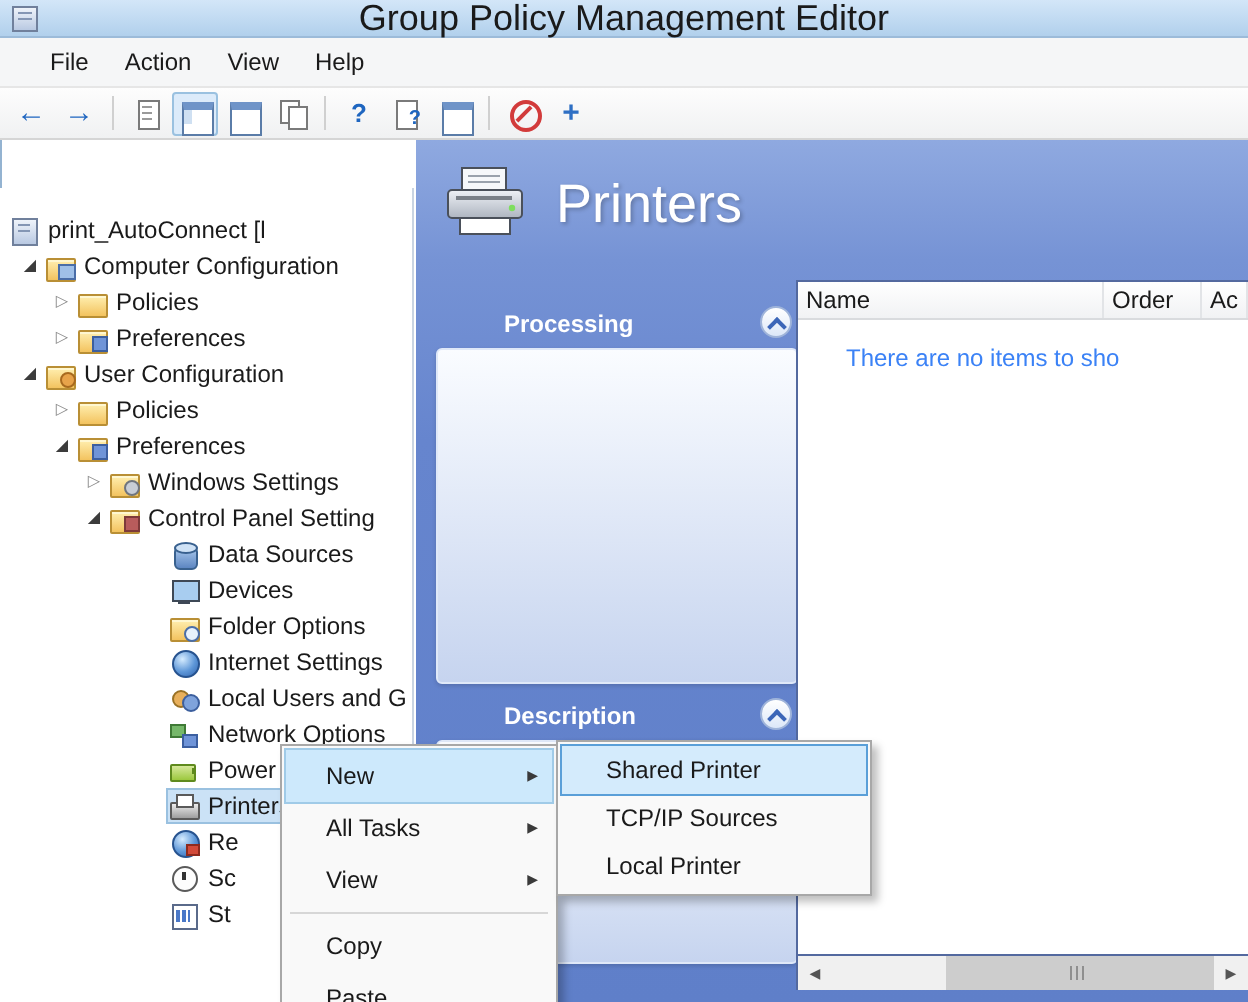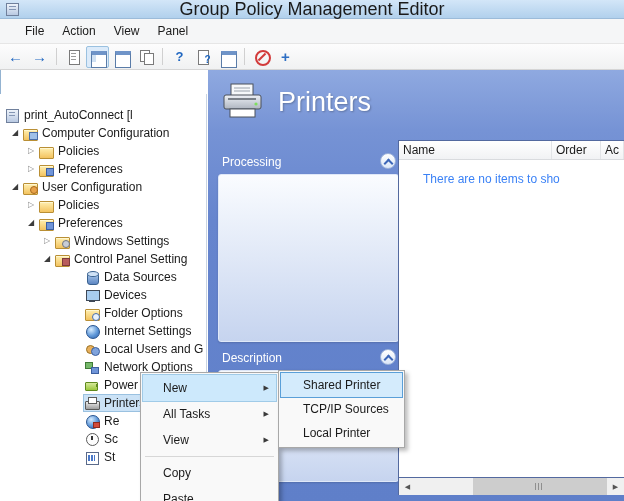--- a/index.html
+++ b/index.html
@@ -142,21 +142,21 @@
 
   
   .content { position:absolute; left:208px; right:0; top:0; bottom:0;
     background:linear-gradient(180deg,#8fa9e0 0px,#7693d5 60px,#6685ce 150px,#5f7fc9 100%); }
   .page-head { position:absolute; top:12px; left:12px; display:flex; align-items:center; color:#fff; }
   .page-title { font-size:27px; margin-left:12px; text-shadow:1px 1px 2px rgba(0,0,0,0.25); }
 
   .panel { position:absolute; left:10px; width:181px; }
   #panel-processing { top:82px; } #panel-description { top:278px; }
   .phead { height:20px; position:relative; display:flex; align-items:center; padding-left:4px;
-    color:#fff; font-weight:normal; }
+    color:#fff; font-weight:bold;margin-left:30px; }
   .chev-btn { position:absolute; right:3px; top:1px; width:16px; height:16px; border-radius:50%;
     background:linear-gradient(#ffffff,#dce7f8); border:1px solid #9fb4da; }
   .chev-btn::after { content:""; position:absolute; left:4px; top:6px; width:5px; height:5px;
     border-left:2px solid #3c66b8; border-top:2px solid #3c66b8; transform:rotate(45deg); }
   .pbody { margin-top:2px; border-radius:3px; border:1px solid #dfe8f8;
     background:linear-gradient(#fafcff,#c6d4ef); box-shadow:0 1px 2px rgba(0,0,0,0.15); }
   #panel-processing .pbody { height:168px; }
   #panel-description .pbody { height:112px; }
 
   .listview { position:absolute; left:190px; right:0; top:70px; height:338px; background:#fff;
@@ -178,38 +178,38 @@
     background:repeating-linear-gradient(90deg,#8f8f8f 0 1px, transparent 1px 3px); }
 
   
   .cmenu { position:absolute; left:140px; top:372px; width:139px; height:150px; background:#f9f9f9;
     border:1px solid #a8a8a8; box-shadow:3px 3px 4px rgba(0,0,0,0.25); z-index:50; padding:2px 0; }
   .citem { height:26px; display:flex; align-items:center; padding:0 8px 0 20px; position:relative;
     margin:0 2px; }
   .citem.hl { background:#cde9fc; outline:1px solid #a0cbe8; }
   .citem .sub-arrow { position:absolute; right:7px; font-size:7px; color:#3a3a3a; }
   .csep { height:1px; background:#d7d7d7; margin:3px 4px; }
-  .smenu { position:absolute; left:278px; top:370px; width:127px; background:#f9f9f9;
+  .smenu { position:absolute; left:278px; top:370px; width:158px; background:#f9f9f9;
     border:1px solid #a8a8a8; box-shadow:3px 3px 4px rgba(0,0,0,0.25); z-index:51; padding:2px 0; }
   .sitem { height:24px; display:flex; align-items:center; padding:0 8px 0 22px; margin:0 2px; }
   .sitem.hl { background:#d4ebfc; outline:1px solid #5a9fd8; }
 </style>
 </head>
 <body>
 
 <div class="titlebar">
   <span class="title-icon"></span>
   <span>Group Policy Management Editor</span>
 </div>
 
 <div class="menubar">
   <span class="mitem">File</span>
   <span class="mitem">Action</span>
   <span class="mitem">View</span>
-  <span class="mitem">Panel</span>
+  <span class="mitem">Help</span>
 </div>
 
 <div class="toolbar">
   <div class="tbtn">
       <span class="tico" data-icon="back-arrow"></span>
     </div>
   <div class="tbtn">
       <span class="tico" data-icon="forward-arrow"></span>
     </div>
   <div class="tsep"></div>

